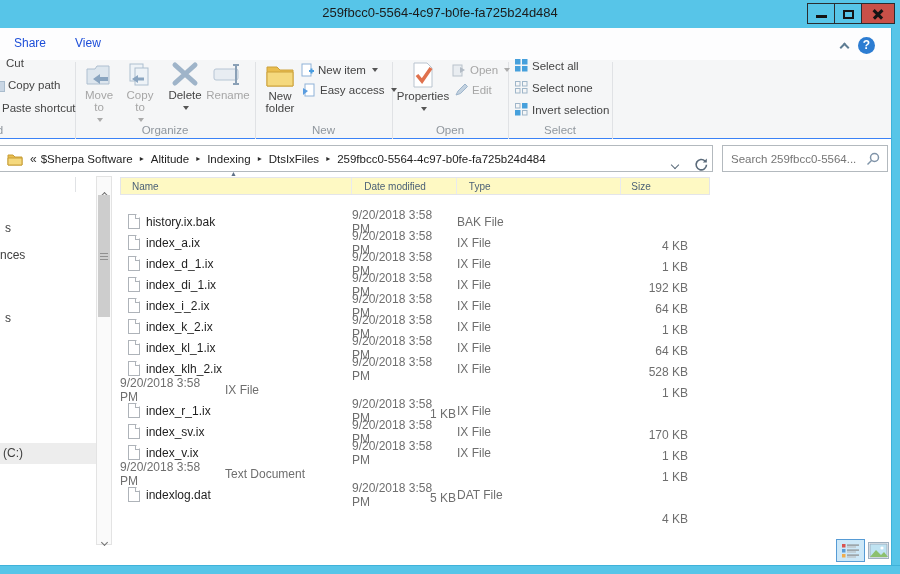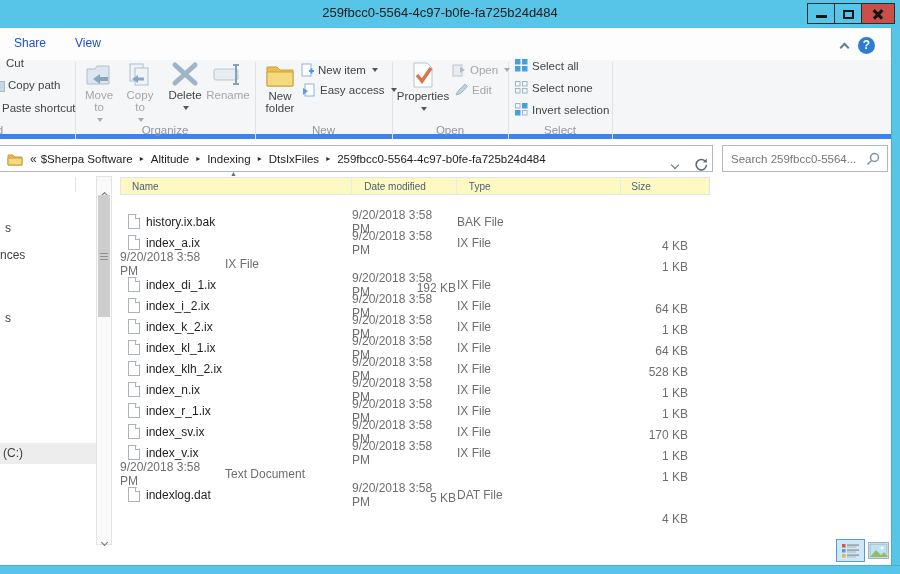--- a/index.html
+++ b/index.html
@@ -28,21 +28,21 @@
   .tab { position:absolute; top:8px; font-size:12px; color:#1d4ed8; cursor:default; }
   .tab.share { left:14px; } .tab.view { left:75px; }
   .cv { display:inline-block; width:7px; height:7px; border-right:2px solid currentColor; border-bottom:2px solid currentColor; }
   .cv-up { transform:rotate(-135deg); } .cv-dn { transform:rotate(45deg); }
   .ribbon-collapse { position:absolute; left:841px; top:44px; color:#5f7d94; }
   .help-btn { position:absolute; left:858px; top:37px; width:17px; height:17px; border-radius:50%;
     background:#2d7dd2; color:#fff; font-size:12px; font-weight:bold; text-align:center; line-height:17px; }
 
   
   .ribbon { position:absolute; left:0; top:60px; width:891px; height:79px; background:#f5f6f7;
-    border-bottom:5px solid #3b82f6; font-size:11.5px; color:#444; }
+    border-bottom:1px solid #3b82f6; font-size:11.5px; color:#444; }
   .vsep { position:absolute; top:2px; height:130px; width:1px; background:#e0e2e5; }
   .grp-label { position:absolute; top:64px; text-align:center; font-size:11.5px; color:#90979e; }
   .clip-item { position:absolute; white-space:nowrap; color:#444; }
   .icon-frag { position:absolute; left:0; width:5px; height:11px; background:#c9d6e4; border:1px solid #a9bccd; border-left:none; }
   .big-btn { position:absolute; top:1px; text-align:center; }
   .big-btn .lbl { margin-top:1px; line-height:12px; }
   .dis { color:#a6a6a6; }
   .tri { display:inline-block; width:0; height:0; border-left:3px solid transparent; border-right:3px solid transparent; border-top:4px solid #555; vertical-align:middle; margin-left:2px; }
   .tri.gray { border-top-color:#ababab; }
   .small-row { position:absolute; white-space:nowrap; display:flex; align-items:center; gap:4px; }
@@ -323,20 +323,24 @@
       <div class="c-name">
         <span class="ficon"></span>
         <span class="txt">index_a.ix</span>
       </div>
       <div class="c-date">9/20/2018 3:58 PM</div>
       <div class="c-type">IX File</div>
       <div class="c-size">1 KB</div>
     </div>
 
     <div class="frow">
+      <div class="c-name">
+        <span class="ficon"></span>
+        <span class="txt">index_d_1.ix</span>
+      </div>
       <div class="c-date">9/20/2018 3:58 PM</div>
       <div class="c-type">IX File</div>
       <div class="c-size">192 KB</div>
     </div>
 
     <div class="frow">
       <div class="c-name">
         <span class="ficon"></span>
         <span class="txt">index_di_1.ix</span>
       </div>
@@ -379,24 +383,20 @@
       <div class="c-name">
         <span class="ficon"></span>
         <span class="txt">index_klh_2.ix</span>
       </div>
       <div class="c-date">9/20/2018 3:58 PM</div>
       <div class="c-type">IX File</div>
       <div class="c-size">1 KB</div>
     </div>
 
     <div class="frow">
-      <div class="c-name">
-        <span class="ficon"></span>
-        <span class="txt">index_n.ix</span>
-      </div>
       <div class="c-date">9/20/2018 3:58 PM</div>
       <div class="c-type">IX File</div>
       <div class="c-size">1 KB</div>
     </div>
 
     <div class="frow">
       <div class="c-name">
         <span class="ficon"></span>
         <span class="txt">index_r_1.ix</span>
       </div>

